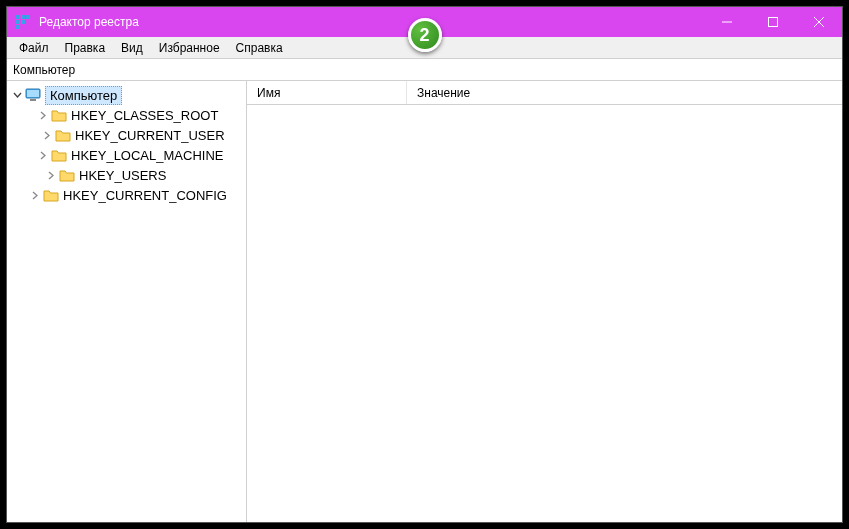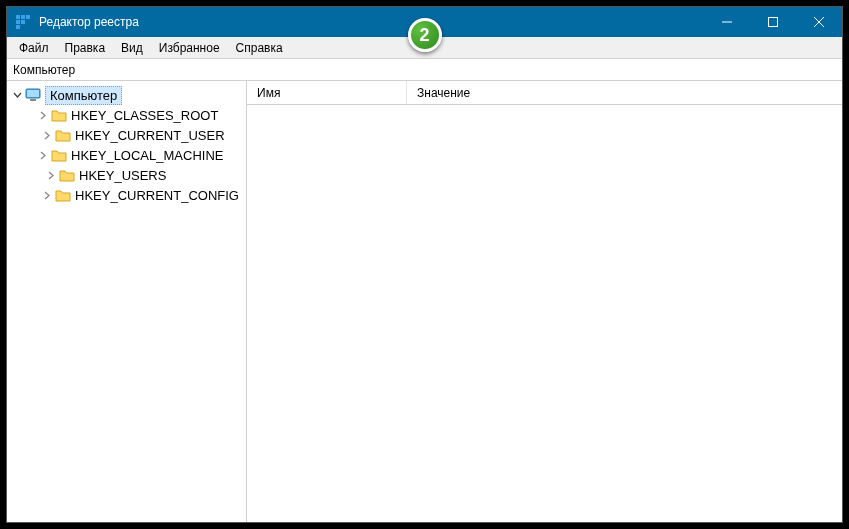--- a/index.html
+++ b/index.html
@@ -1,19 +1,19 @@
 <!DOCTYPE html>
 <html><head>
 <meta charset="utf-8">
 <style>
   * { box-sizing: border-box; margin: 0; padding: 0; }
   html, body { width: 849px; height: 529px; font-family: "Segoe UI", Tahoma, sans-serif; font-size: 12px; }
   .frame { width: 849px; height: 529px; background: #000; padding: 6px; position: relative; }
   .window { width: 100%; height: 100%; background: #fff; display: flex; flex-direction: column; border: 1px solid #555; }
-  .titlebar { height: 30px; background: #0369a1; color: #fff; display: flex; align-items: center; padding-left: 8px; position: relative; }
+  .titlebar { height: 30px; background: #d946ef; color: #fff; display: flex; align-items: center; padding-left: 8px; position: relative; }
   .titlebar .app-icon { width: 16px; height: 16px; margin-right: 8px; display: inline-flex; align-items: center; justify-content: center; }
   .titlebar .title { font-size: 12px; }
   .win-controls { position: absolute; right: 0; top: 0; height: 100%; display: flex; }
   .win-btn { width: 46px; height: 100%; display: flex; align-items: center; justify-content: center; color: #fff; }
   .menubar { height: 22px; background: #f0f0f0; display: flex; align-items: center; padding: 0 4px; border-bottom: 1px solid #d0d0d0; }
   .menubar .mi { padding: 2px 8px; font-size: 12px; color: #000; }
   .addressbar { height: 22px; background: #fff; border-bottom: 1px solid #d0d0d0; display: flex; align-items: center; padding: 0 6px; font-size: 12px; }
   .body { flex: 1; display: flex; min-height: 0; }
   .tree { width: 240px; border-right: 1px solid #d0d0d0; background: #fff; padding-top: 4px; overflow: auto; }
   .tree-row { display: flex; align-items: center; height: 20px; font-size: 13px; white-space: nowrap; }
@@ -149,21 +149,21 @@
               </svg>
           </span>
           <span class="folder-icon">
             <svg width="16" height="14" viewBox="0 0 16 14">
                 <path d="M1 3 h5 l1.5 2 H15 v8 H1 Z" fill="#ffd96b" stroke="#d9a520"></path>
               </svg>
           </span>
           <span>HKEY_USERS</span>
         </div>
 
-        <div class="tree-row" style="padding-left:36px">
+        <div class="tree-row" style="padding-left:24px">
           <span class="chev">
             <svg width="9" height="9" viewBox="0 0 9 9">
                 <polyline points="2,1 6,4.5 2,8" fill="none" stroke="#888" stroke-width="1.3"></polyline>
               </svg>
           </span>
           <span class="folder-icon">
             <svg width="16" height="14" viewBox="0 0 16 14">
                 <path d="M1 3 h5 l1.5 2 H15 v8 H1 Z" fill="#ffd96b" stroke="#d9a520"></path>
               </svg>
           </span>

